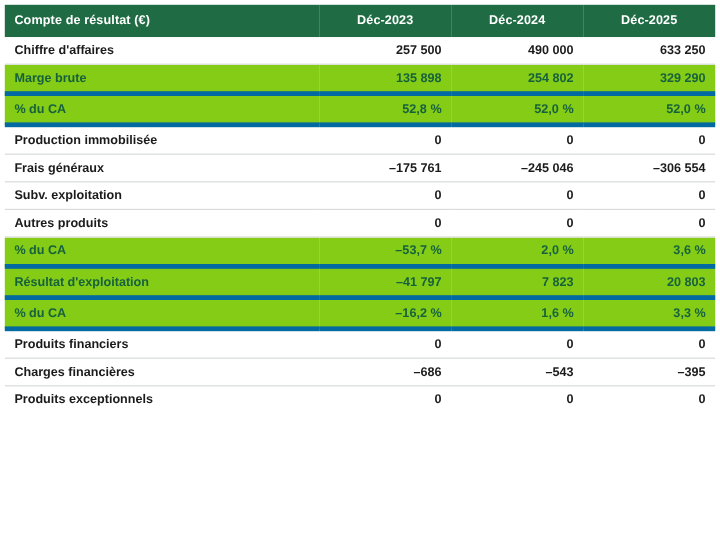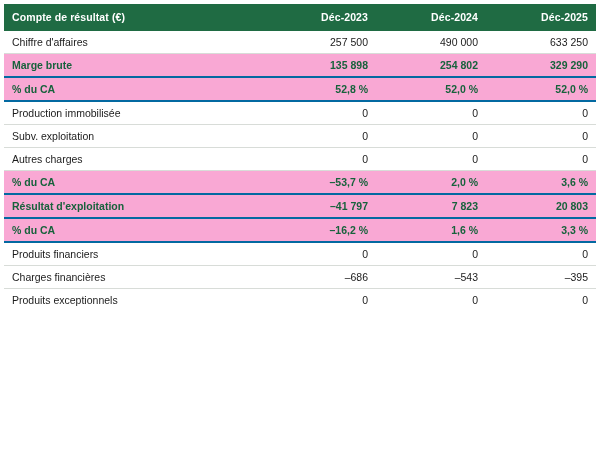--- a/index.html
+++ b/index.html
@@ -27,21 +27,21 @@
     font-size: 10.5px;
   }
   col.c-label { width: 262px; }
   col.c-val { width: 110px; }
   thead th {
     background: #1f6b43;
     color: #ffffff;
     font-size: 10.5px;
     font-weight: bold;
     padding: 7px 8px 8px 8px;
-    text-align: right;
+    text-align: center;
     vertical-align: middle;
     white-space: nowrap;
     letter-spacing: 0.1px;
   }
   thead th.label {
     text-align: left;
   }
   tbody td {
     border-bottom: 1px solid #d8dcd8;
     padding: 5px 8px 5px 8px;
@@ -50,27 +50,27 @@
     vertical-align: middle;
     font-size: 10.5px;
     color: #1b1b1b;
     height: 12px;
   }
   tbody td.label {
     text-align: left;
   }
   tbody tr.normal td {
     background: #ffffff;
-    font-weight: normal;
+    font-weight: bold;
   }
   tbody tr.highlight td {
-    background: #f9a8d4;
+    background: #84cc16;
     color: #17623c;
     font-weight: bold;
-    border-bottom: 2px solid #0369a1;
+    border-bottom: 4px solid #0369a1;
   }
   tbody tr:last-child td {
     border-bottom: none;
   }
 </style>
 </head>
 <body>
 
 <div id="table-wrap">
   <table>
@@ -107,27 +107,33 @@
           <td>52,0 %</td>
           <td>52,0 %</td>
         </tr>
         <tr class="normal">
           <td class="label">Production immobilisée</td>
           <td>0</td>
           <td>0</td>
           <td>0</td>
         </tr>
         <tr class="normal">
+          <td class="label">Frais généraux</td>
+          <td>–175 761</td>
+          <td>–245 046</td>
+          <td>–306 554</td>
+        </tr>
+        <tr class="normal">
           <td class="label">Subv. exploitation</td>
           <td>0</td>
           <td>0</td>
           <td>0</td>
         </tr>
         <tr class="normal">
-          <td class="label">Autres charges</td>
+          <td class="label">Autres produits</td>
           <td>0</td>
           <td>0</td>
           <td>0</td>
         </tr>
         <tr class="highlight">
           <td class="label">% du CA</td>
           <td>–53,7 %</td>
           <td>2,0 %</td>
           <td>3,6 %</td>
         </tr>

